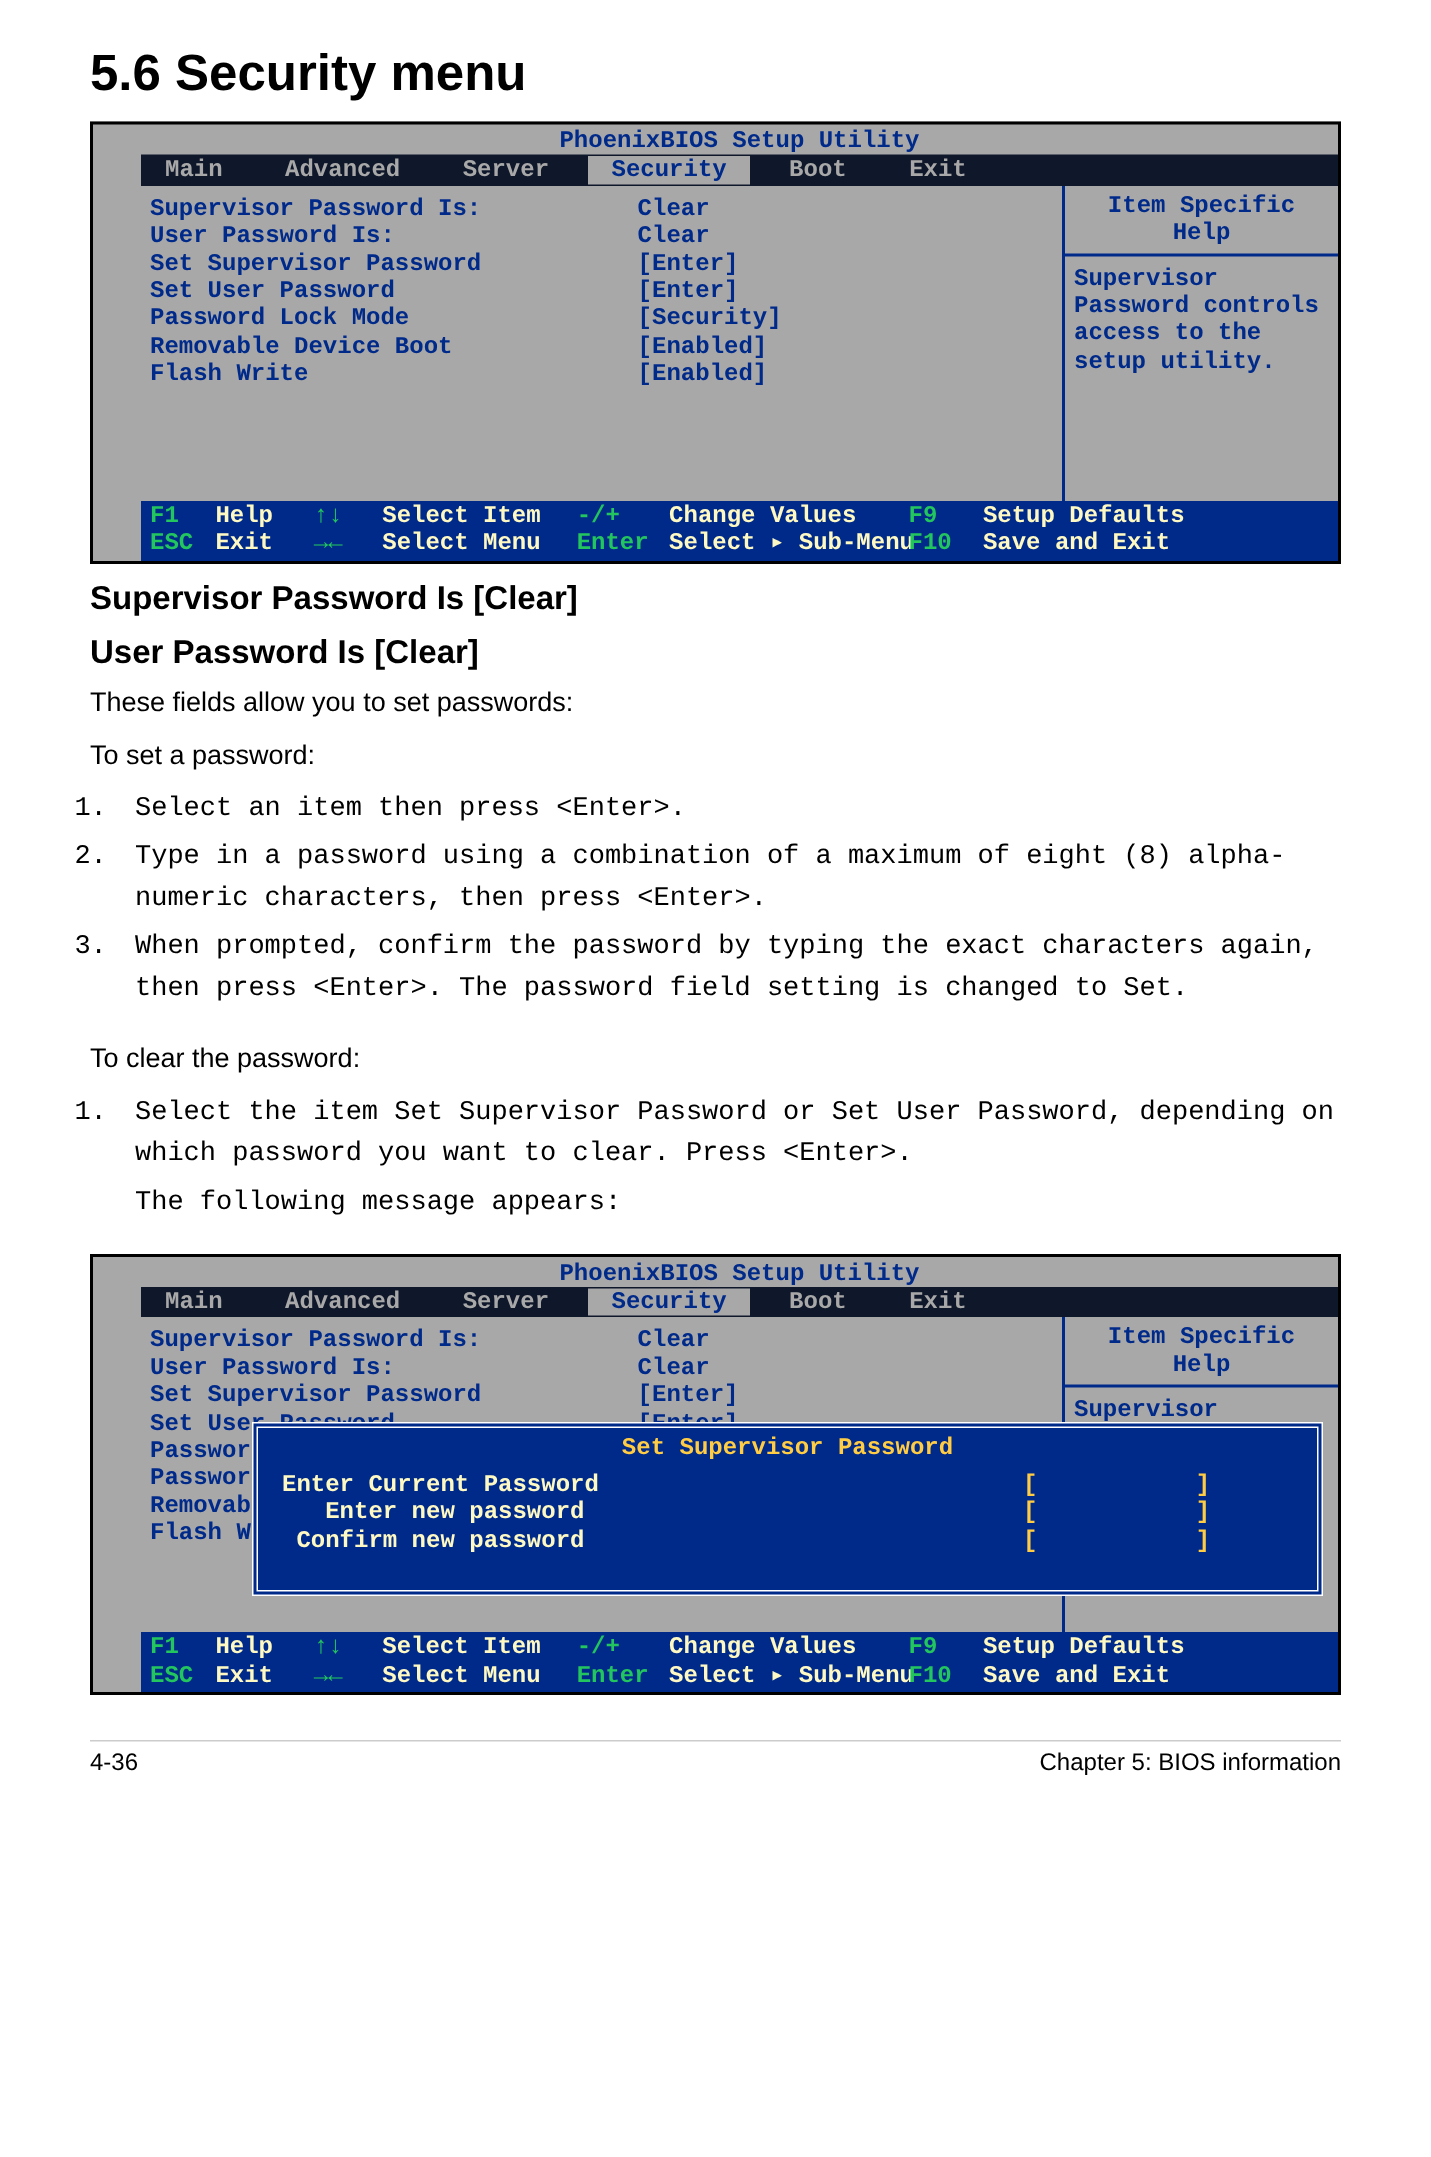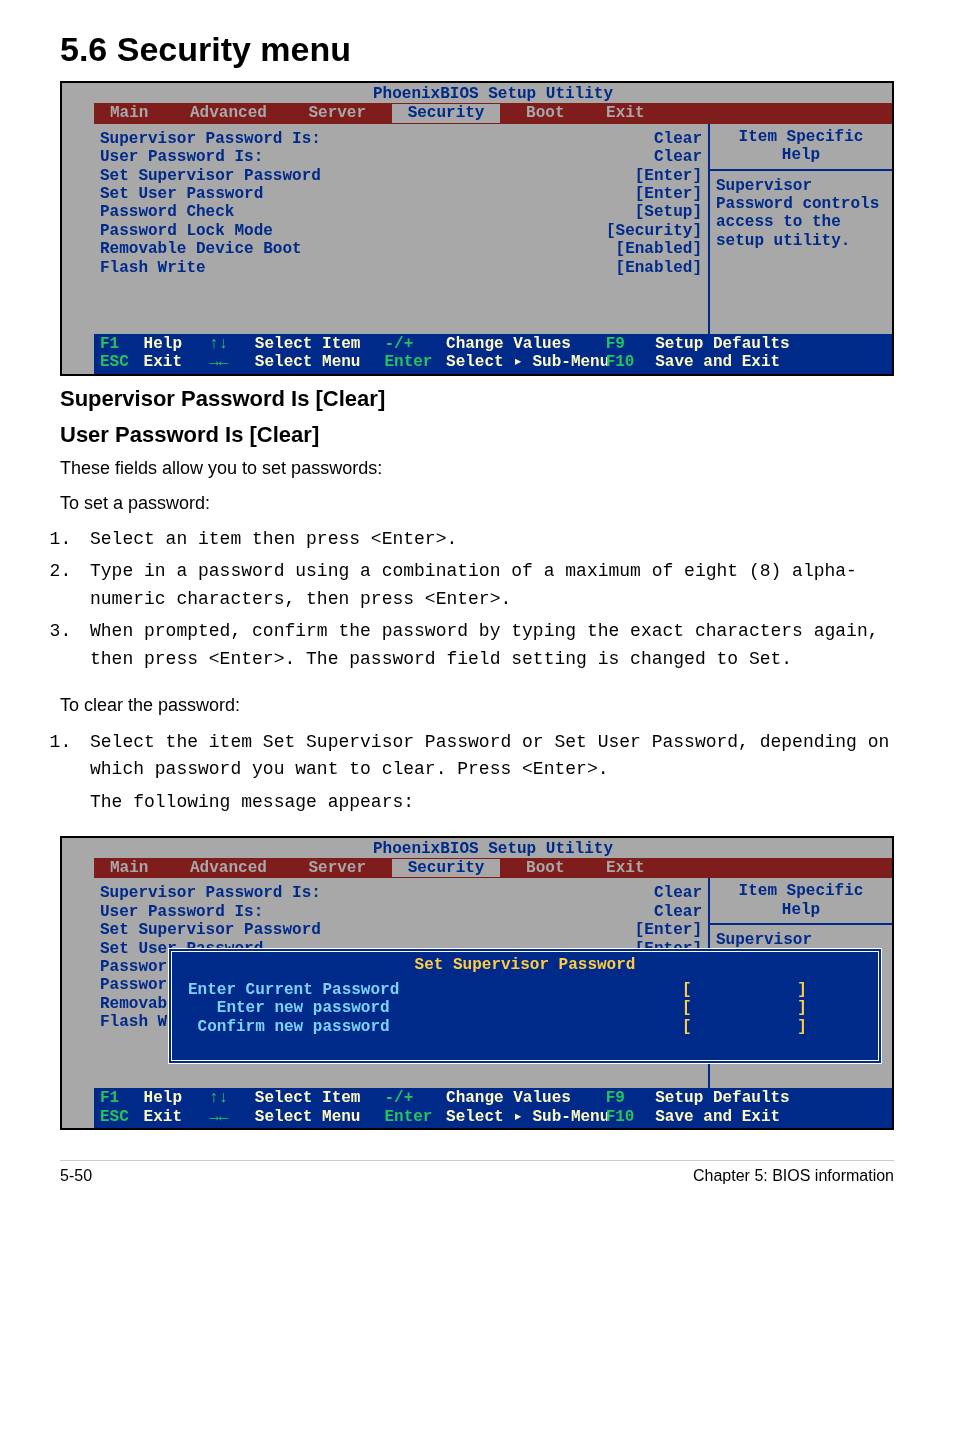--- a/index.html
+++ b/index.html
@@ -48,21 +48,21 @@
       margin-bottom: 10px;
       padding-left: 32px;
     }
     .bios-title {
       text-align: center;
       color: #002a8a;
       padding: 2px 0 0 0;
     }
     .bios-tabs {
       color: #a8a8a8;
-      background: #7f1d1d;
+      background: #0f172a;
       padding: 1px 0;
     }
     .bios-tabs .tab {
       display: inline-block;
       padding: 0 16px;
     }
     .bios-tabs .tab.active {
       background: #a8a8a8;
       color: #002a8a;
     }
@@ -87,21 +87,21 @@
     }
     .bios-right hr{
        border:none;
        border-top:2px solid #002a8a;
        margin:2px -6px 6px -6px;
     }
     .bios-row {
       display: flex;
     }
     .bios-label { width: 54%; white-space: pre; }
-    .bios-value { width: 46%; white-space: pre; text-align: right; }
+    .bios-value { width: 46%; white-space: pre; }
     .bios-footer {
       background: #002a8a;
       color: #a8a8a8;
       padding: 1px 6px 2px 6px;
     }
     .bios-footer .frow {
       white-space: nowrap;
     }
     .bios-footer span { display:inline-block; }
     .white { color: #22c55e; }
@@ -119,21 +119,21 @@
       padding:4px 16px 6px 16px;
     }
     .popup-title{
       color:#ffcc44;
       text-align:center;
       margin-bottom:6px;
     }
     .popup-line{
       display:flex;
     }
-    .popup-line .pl{ flex:1; color:#7dd3fc; white-space:pre; }
+    .popup-line .pl{ flex:1; color:#fef9c3; white-space:pre; }
     .popup-line .pv{ width:180px; color:#ffcc44; white-space:pre; }
     .bios-body2 .bios-left{
       min-height:200px;
     }
     .page-footer{
       display:flex;
       justify-content:space-between;
       font-size:16px;
       margin-top:30px;
       border-top:1px solid #ccc;
@@ -169,24 +169,20 @@
           <span class="bios-label"></span>
           <span class="bios-value"></span>
         </div>
       <div class="bios-row">
           <span class="bios-label">Set Supervisor Password</span>
           <span class="bios-value">[Enter]</span>
         </div>
       <div class="bios-row">
           <span class="bios-label">Set User Password</span>
           <span class="bios-value">[Enter]</span>
-        </div>
-      <div class="bios-row">
-          <span class="bios-label">Password Check</span>
-          <span class="bios-value">[Setup]</span>
         </div>
       <div class="bios-row">
           <span class="bios-label">Password Lock Mode</span>
           <span class="bios-value">[Security]</span>
         </div>
       <div class="bios-row">
           <span class="bios-label">Removable Device Boot</span>
           <span class="bios-value">[Enabled]</span>
         </div>
       <div class="bios-row">
@@ -334,15 +330,15 @@
       <span class="gray" style="width:120px">Select Menu</span>
       <span class="white" style="width:52px">Enter</span>
       <span class="gray" style="width:150px">Select ▸ Sub-Menu</span>
       <span class="white" style="width:40px">F10</span>
       <span class="gray">Save and Exit</span>
     </div>
   </div>
 </div>
 
 <div class="page-footer">
-  <span>5-50</span>
+  <span>4-36</span>
   <span>Chapter 5: BIOS information</span>
 </div>
 
 </body></html>

